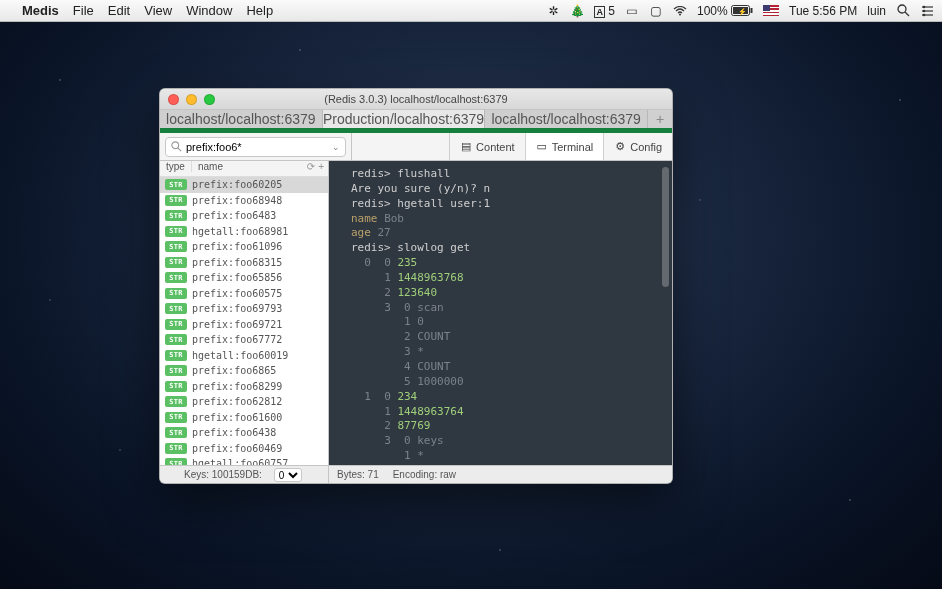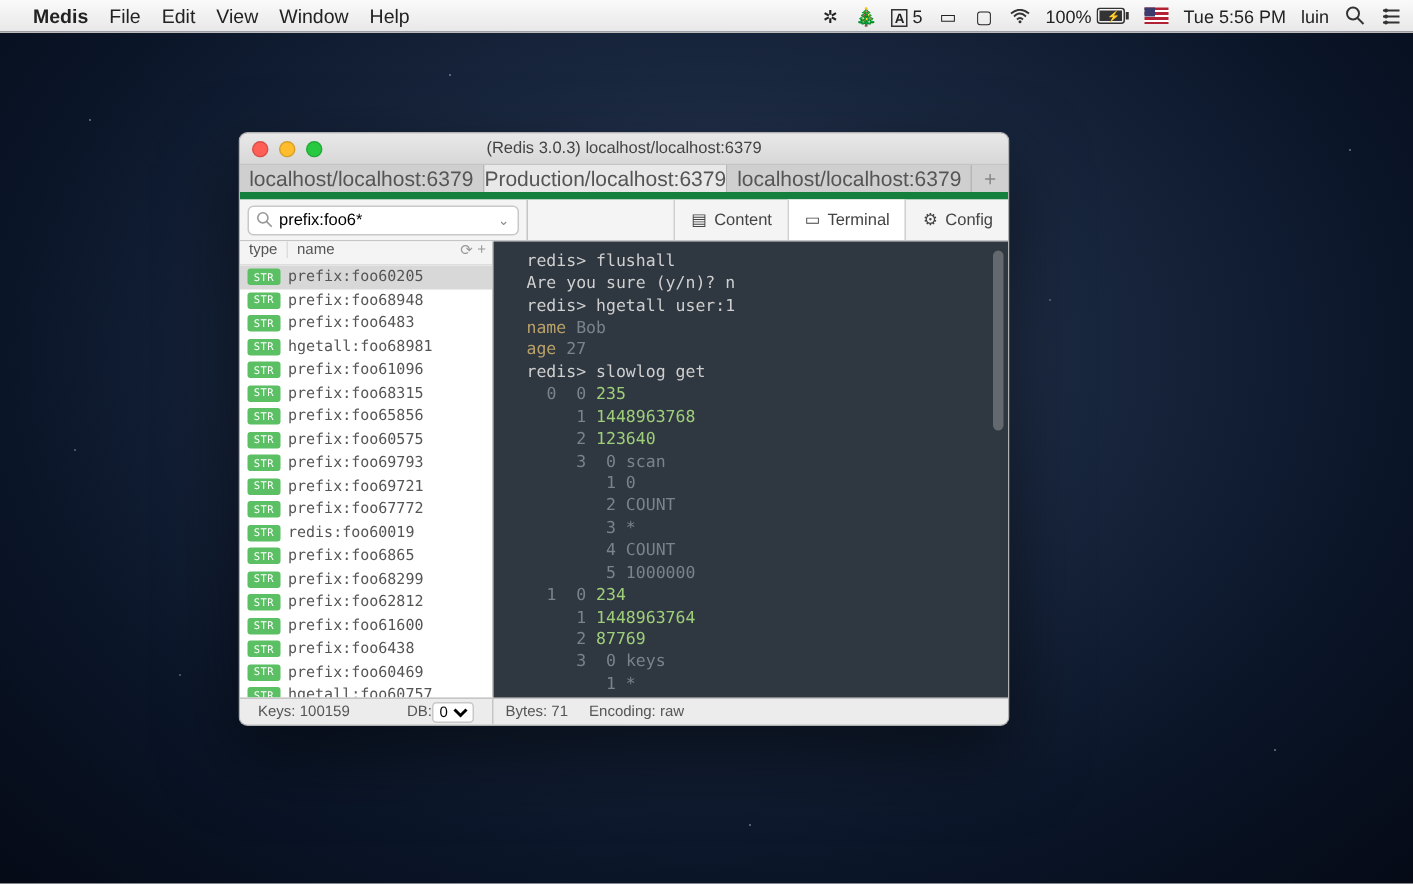--- a/index.html
+++ b/index.html
@@ -75,35 +75,35 @@
 
   
   .keylist { width:169px; border-right:1px solid #c5c5c5; display:flex; flex-direction:column; background:#fff; }
   .keyhead { height:16px; display:flex; align-items:flex-start; font-size:10px; color:#555; background:#f4f4f4; border-bottom:1px solid #ddd; }
   .keyhead .col-type { width:32px; padding-left:6px; border-right:1px solid #ddd; }
   .keyhead .col-name { flex:1; padding-left:6px; }
   .keyhead .col-act { display:flex; gap:3px; padding-right:4px; color:#999; }
   .keyrows { flex:1; overflow:hidden; }
   .row { height:15.5px; display:flex; align-items:center; font-family:Menlo,monospace; font-size:10px; color:#555; }
   .row.sel { background:#d8d8d8; }
-  .badge { width:22px; height:11px; margin:1px 5px; border-radius:2px; background:#5bc063; color:#fff; font-size:7px; font-weight:normal; display:flex; align-items:center; justify-content:center; letter-spacing:.3px; }
+  .badge { width:22px; height:11px; margin:1px 5px; border-radius:2px; background:#5bc063; color:#fff; font-size:7px; font-weight:bold; display:flex; align-items:center; justify-content:center; letter-spacing:.3px; }
 
   
   .term { flex:1; background:#2f3740; color:#cfcfcf; font-family:Menlo,monospace; font-size:11px; padding:6px 22px; overflow:hidden; line-height:1.35; position:relative; }
   .term .kw { color:#cfcfcf; }
   .term .g { color:#9fce7b; }
   .term .y { color:#b9a16a; }
   .term .dim { color:#7a828a; }
   .term .idx { color:#7a828a; }
   .term pre { white-space:pre; font-family:inherit; }
   .term-scroll { position:absolute; right:3px; top:6px; width:7px; height:120px; background:rgba(200,200,200,.35); border-radius:4px; }
 
   .status { height:18px; display:flex; font-size:10px; color:#555; background:#ececec; border-top:1px solid #c5c5c5; }
-  .status-l { width:169px; display:flex; align-items:center; justify-content:space-between; padding:0 12px; border-right:1px solid #c5c5c5; }
-  .status-l .db { display:flex; align-items:center; gap:0; }
+  .status-l { width:169px; display:flex; align-items:center; padding:0 24px; border-right:1px solid #c5c5c5; }
+  .status-l .db { display:flex; align-items:center; gap:12px; }
   .db select { font-size:10px; height:14px; border:1px solid #c8c8c8; border-radius:3px; background:#fff; }
   .status-r { flex:1; display:flex; align-items:center; gap:14px; padding-left:8px; }
 </style>
 </head>
 <body>
 <div class="stars"></div>
 
 <div class="menubar">
   <div class="left">
     <span class="apple"></span>
@@ -256,21 +256,21 @@
           <div class="row">
             <span class="badge">STR</span>
             <span>prefix:foo69721</span>
           </div>
           <div class="row">
             <span class="badge">STR</span>
             <span>prefix:foo67772</span>
           </div>
           <div class="row">
             <span class="badge">STR</span>
-            <span>redis:foo60019</span>
+            <span>hgetall:foo60019</span>
           </div>
           <div class="row">
             <span class="badge">STR</span>
             <span>prefix:foo6865</span>
           </div>
           <div class="row">
             <span class="badge">STR</span>
             <span>prefix:foo68299</span>
           </div>
           <div class="row">

